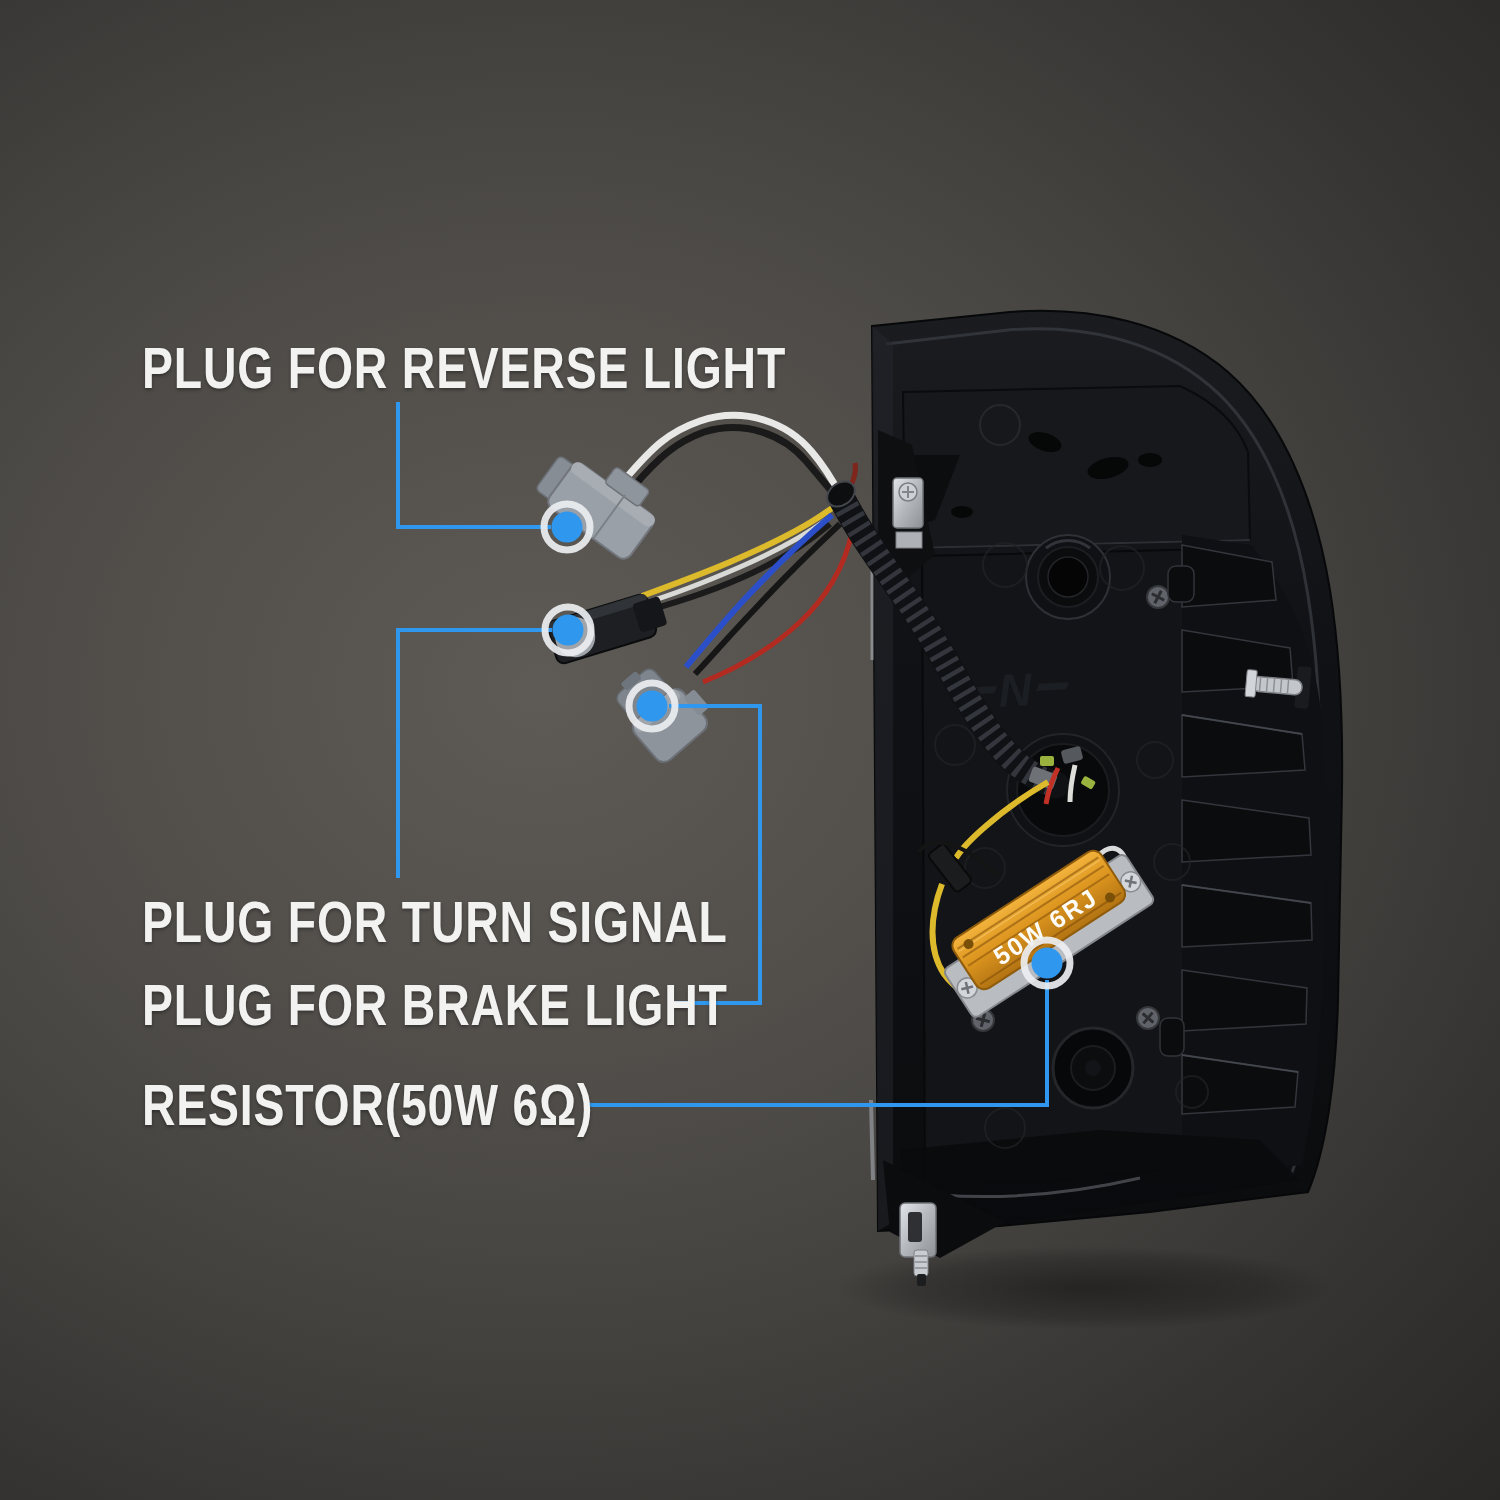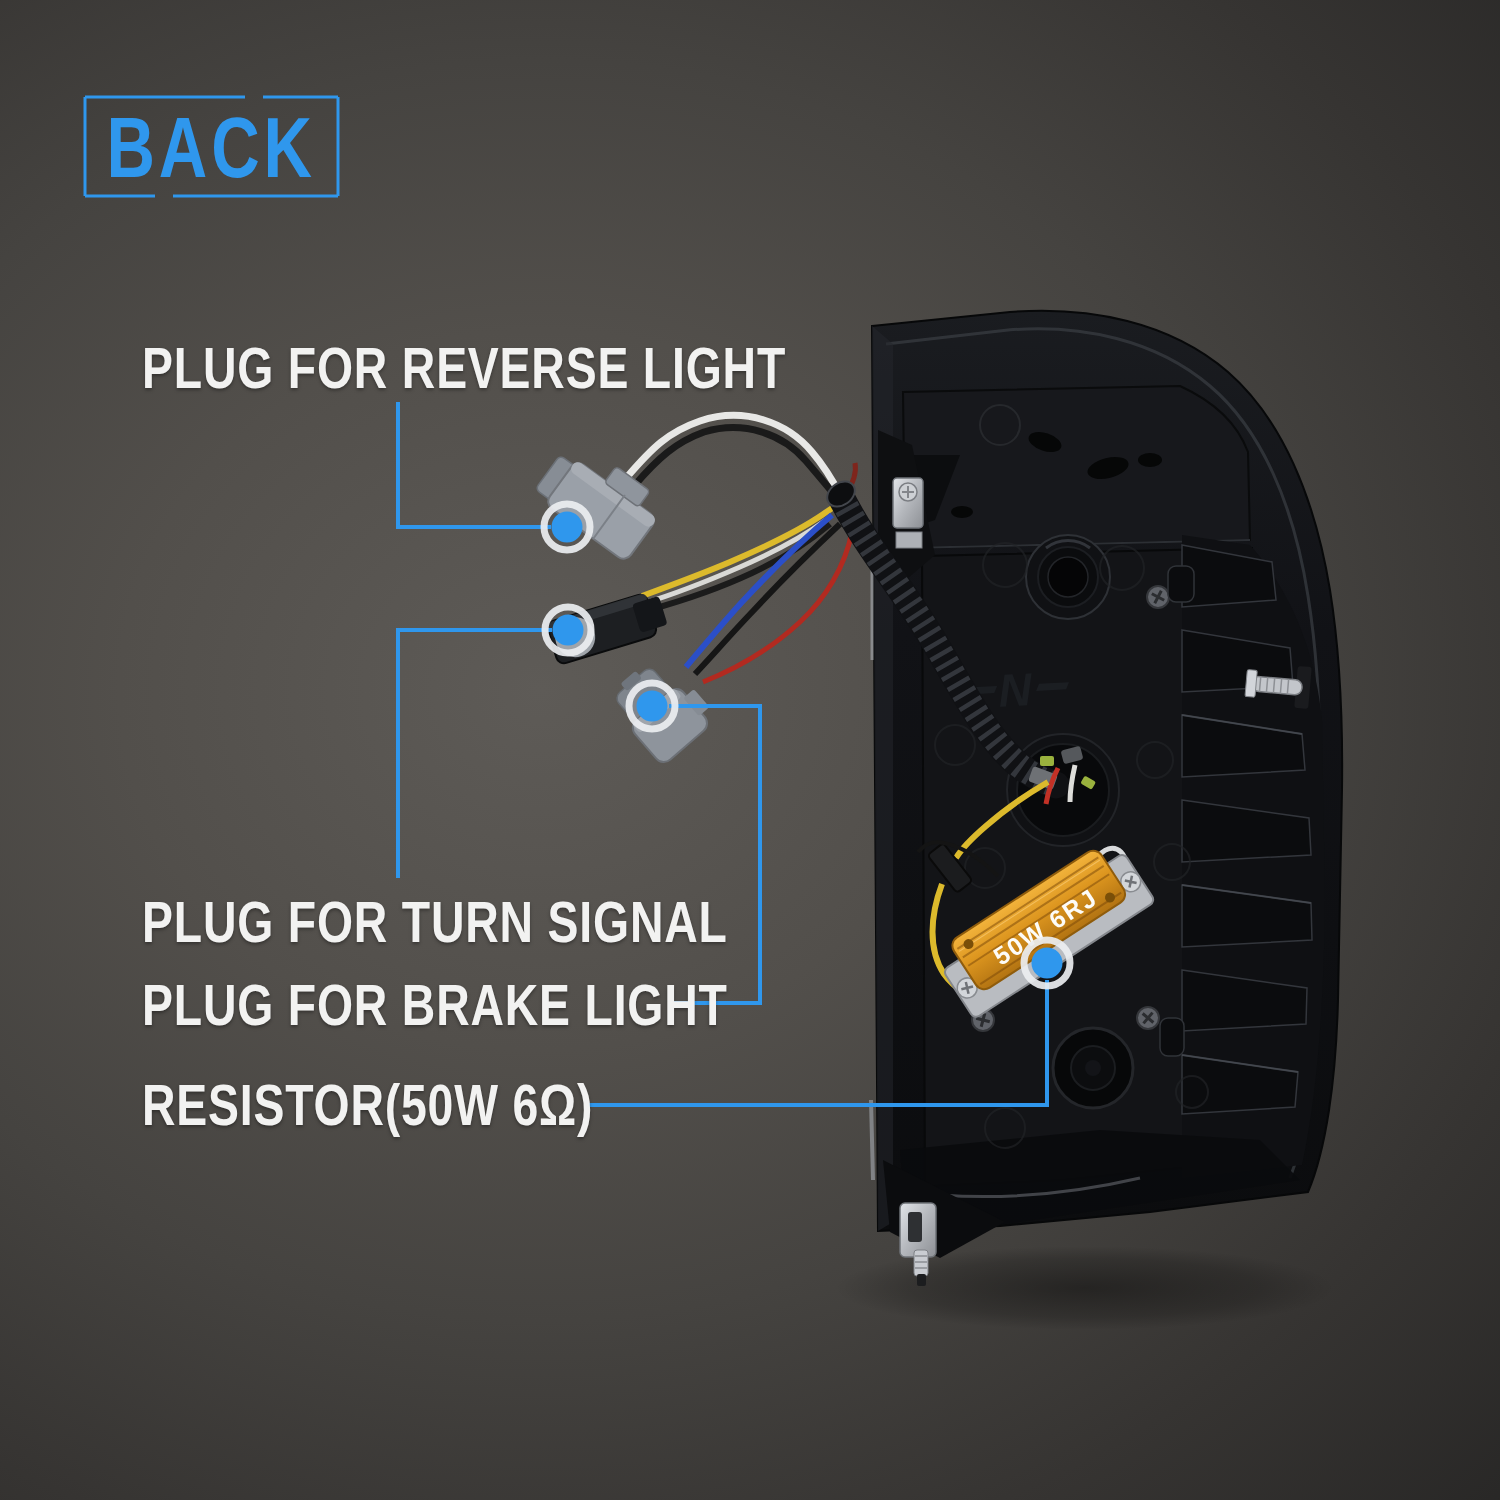--- a/index.html
+++ b/index.html
@@ -284,27 +284,18 @@
         <circle class="dot-ring" cx="652" cy="706" r="23"></circle>
           <circle class="dot-core" cx="652" cy="706" r="15.5"></circle>
       </g>
       <g>
         <circle class="dot-ring" cx="1047" cy="963" r="23" stroke="#f1e3ba"></circle>
           <circle class="dot-core" cx="1047" cy="963" r="15.5"></circle>
       </g>
     </g>
   </svg>
 
-  <div class="back-badge">
-    <svg class="badge-frame" viewBox="0 0 257 103" preserveAspectRatio="none">
-      <path d="M 2 2 H 162 M 180 2 H 255"></path>
-      <path d="M 255 2 V 101"></path>
-      <path d="M 2 101 H 72 M 90 101 H 255"></path>
-      <path d="M 2 2 V 101"></path>
-    </svg>
-    <span class="back-text">BACK</span>
-  </div>
 
   <div class="callout" style="left:142px;top:339px;">PLUG FOR REVERSE LIGHT</div>
   <div class="callout" style="left:142px;top:893px;">PLUG FOR TURN SIGNAL</div>
   <div class="callout" style="left:142px;top:976px;">PLUG FOR BRAKE LIGHT</div>
   <div class="callout" style="left:142px;top:1076px;">RESISTOR(50W 6Ω)</div>
 </div>
 
 </body></html>

